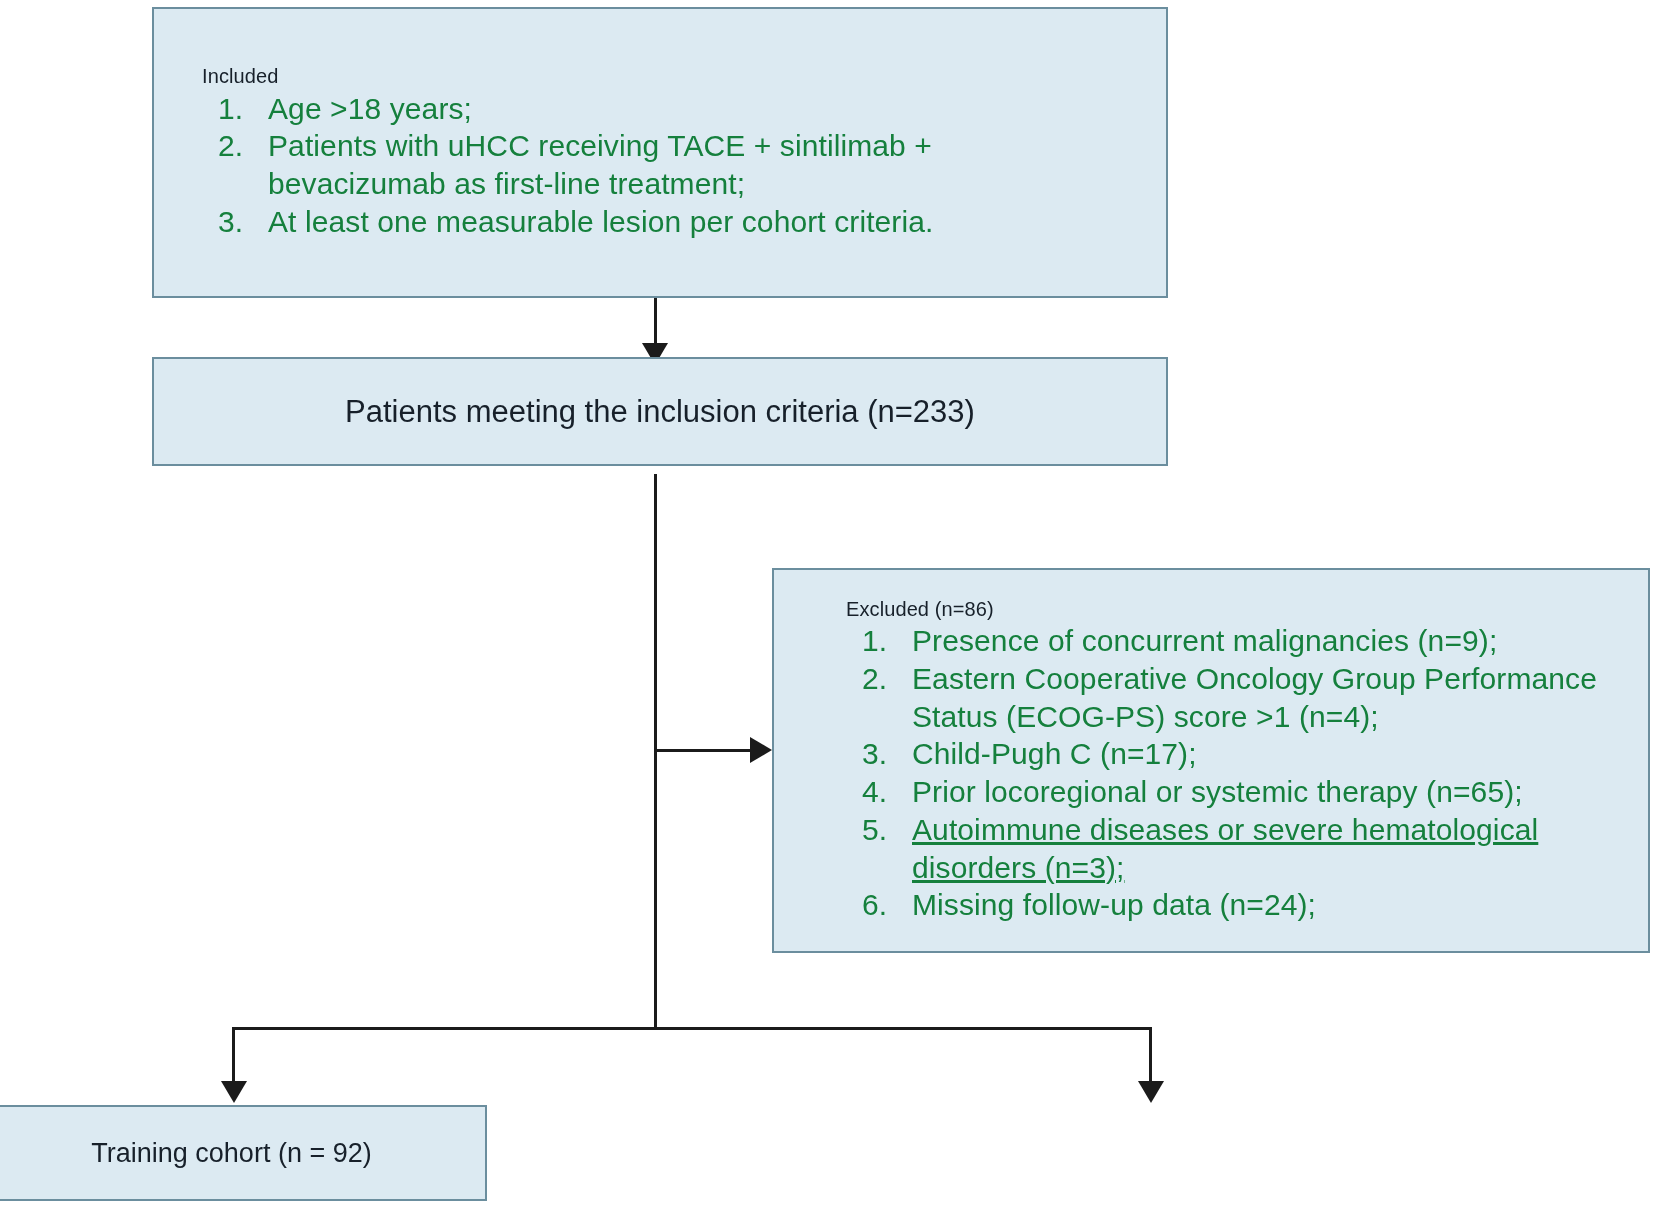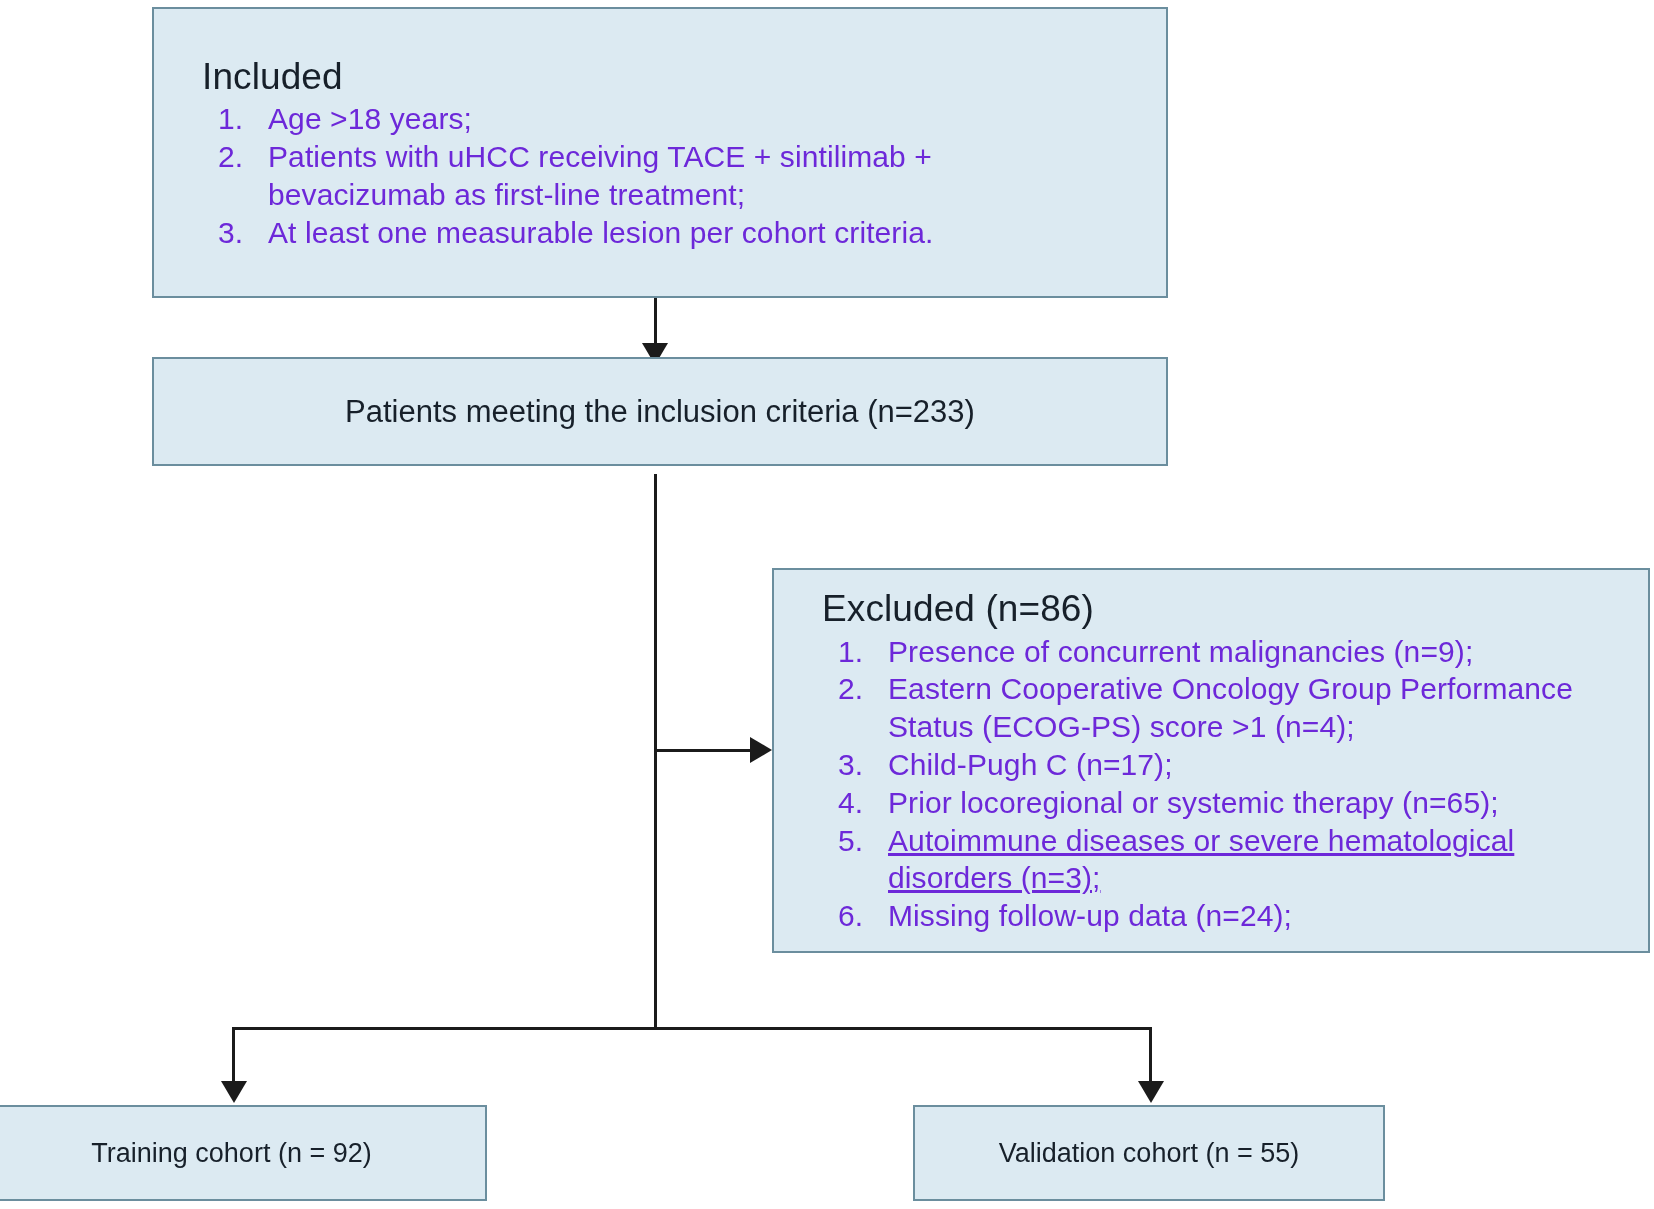--- a/index.html
+++ b/index.html
@@ -29,21 +29,21 @@
     left: 0; right: 0; top: 0; bottom: 0;
     display: flex;
     flex-direction: column;
     justify-content: center;
   }
   .node-centered .node-inner {
     align-items: center;
     text-align: center;
   }
   .heading {
-    font-size: 37px;
+    font-size: 20px;
     color: #17202a;
     line-height: 1.26;
     letter-spacing: 0.1px;
   }
   .centered-label {
     font-size: 31px;
     color: #17202a;
     line-height: 1.2;
   }
   .cohort-label {
@@ -54,21 +54,21 @@
   ol.criteria {
     margin: 0;
     padding: 0;
     list-style: none;
     counter-reset: crit;
   }
   ol.criteria > li {
     counter-increment: crit;
     position: relative;
     font-size: 30px;
-    color: #6d28d9;
+    color: #15803d;
     line-height: 1.26;
     padding-left: 66px;
     margin: 0;
     letter-spacing: 0.1px;
   }
   ol.criteria > li::before {
     content: counter(crit) ".";
     position: absolute;
     left: 16px;
     top: 0;
@@ -126,21 +126,21 @@
       <div class="centered-label">Patients meeting the inclusion criteria (n=233)</div>
     </div>
   </div>
 
   <div class="line-v" style="left:654px; top:474px; height:555px;"></div>
 
   <div class="line-h" style="left:654px; top:749px; width:100px;"></div>
   <div class="arrow-right" style="left:750px; top:737px;"></div>
 
   <div class="node" style="left:772px; top:568px; width:878px; height:385px;">
-    <div class="node-inner" style="padding:0 0 0 48px;">
+    <div class="node-inner" style="padding:0 0 0 72px;">
       <div class="heading">Excluded (n=86)</div>
       <ol class="criteria">
         <li>Presence of concurrent malignancies (n=9);</li>
         <li style="max-width:700px;">Eastern Cooperative Oncology Group Performance Status (ECOG-PS) score &gt;1 (n=4);</li>
         <li>Child-Pugh C (n=17);</li>
         <li>Prior locoregional or systemic therapy (n=65);</li>
         <li style="max-width:660px;text-decoration:underline;">Autoimmune diseases or severe hematological disorders (n=3);</li>
         <li>Missing follow-up data (n=24);</li>
       </ol>
     </div>
@@ -153,19 +153,14 @@
 
   <div class="line-v" style="left:1149px; top:1027px; height:58px;"></div>
   <div class="arrow-down" style="left:1138px; top:1081px;"></div>
 
   <div class="node node-centered" style="left:-24px; top:1105px; width:511px; height:96px;">
     <div class="node-inner">
       <div class="cohort-label">Training cohort (n = 92)</div>
     </div>
   </div>
 
-  <div class="node node-centered" style="left:913px; top:1105px; width:472px; height:96px;">
-    <div class="node-inner">
-      <div class="cohort-label">Validation cohort (n = 55)</div>
-    </div>
-  </div>
 
 </div>
 
 </body></html>

